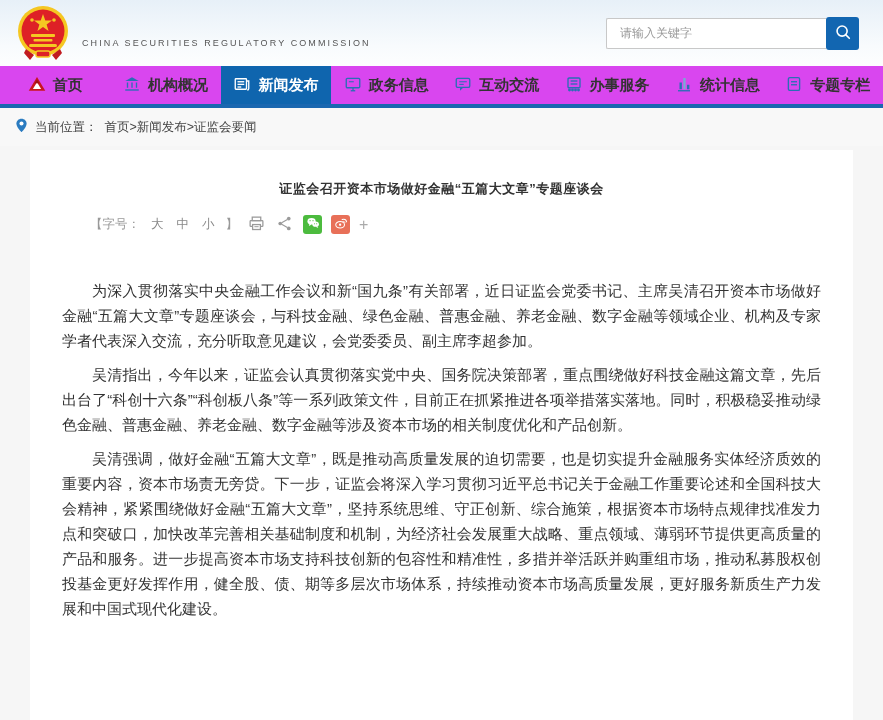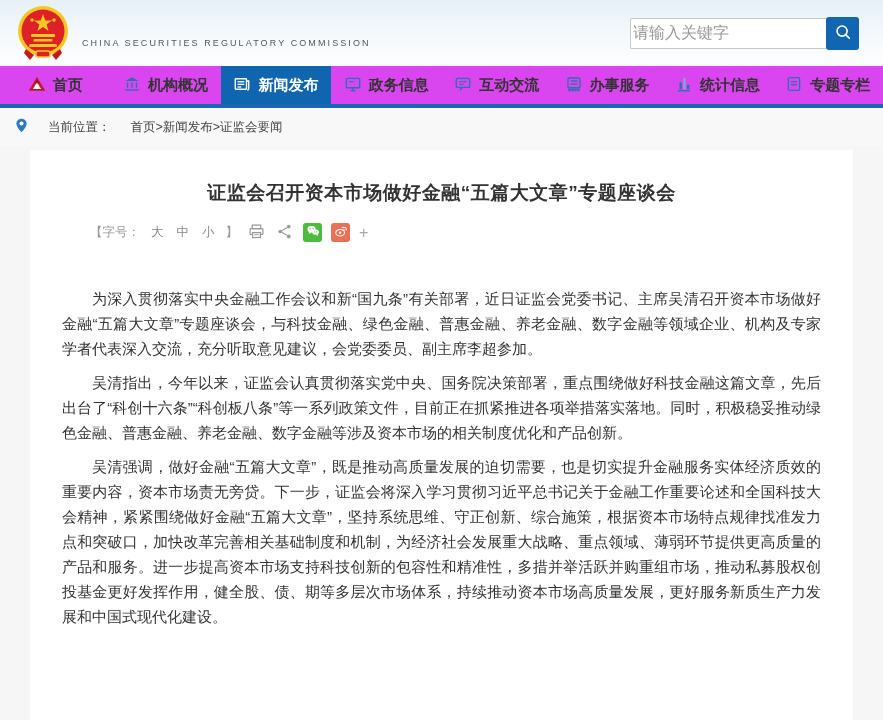--- a/index.html
+++ b/index.html
@@ -7,42 +7,42 @@
     font-family:"Liberation Sans","DejaVu Sans",sans-serif; }
 
   
   .header { height:66px; background:linear-gradient(180deg,#e7f0f8 0%,#f8fbfd 70%,#fdfefe 100%);
     display:flex; align-items:center; padding:0 16px; }
   .emblem { width:54px; height:56px; flex:0 0 auto; }
   .title-block { margin-left:12px; }
   .site-title { font-size:23px; font-weight:bold; color:#1c1c1c; letter-spacing:1.5px; }
   .site-subtitle { font-size:9px; color:#555; letter-spacing:2.1px; margin-top:20px;text-align:right; }
   .search { margin-left:auto; display:flex; align-items:center; margin-right:8px; }
-  .search input { width:196px; height:31px; border:1px solid #c8c8c8; border-right:none;
-    background:#fff; padding:0 2px; font-size:16px; color:#333; outline:none;
+  .search input { width:220px; height:31px; border:1px solid #c8c8c8; border-right:none;
+    background:#fff; padding:0 13px; font-size:12px; color:#333; outline:none;
     border-radius:2px 0 0 2px; font-family:inherit; }
   .search input::placeholder { color:#999; }
   .search-btn { width:33px; height:33px; background:#1266b1; border:none; cursor:pointer;
     display:flex; align-items:center; justify-content:center; border-radius:3px; }
 
   
   .nav { height:42px; background:#d946ef; display:flex; border-bottom:4px solid #1a67b0; }
   .nav-item { flex:1; display:flex; align-items:center; justify-content:center; gap:7px;
     font-size:15px; font-weight:bold; color:#333; cursor:pointer; white-space:nowrap; }
   .nav-item.active { background:#0f65ae; color:#fff; }
   .nav-item svg { width:18px; height:18px; flex:0 0 auto; }
 
   
-  .breadcrumb { height:38px; display:flex; align-items:center; padding:0 15px; gap:20px;
+  .breadcrumb { height:38px; display:flex; align-items:center; padding:0 15px; gap:7px;
     font-size:12.5px; color:#444; background:#f8f8f8; }
   .crumb-path { cursor:pointer; }
 
   
   .card { margin:4px 30px 0; background:#fff; height:672px; padding:30px 32px 0; }
-  .article-title { text-align:center; font-size:19px; font-weight:bold; color:#333;
+  .article-title { text-align:center; font-size:13px; font-weight:bold; color:#333;
     letter-spacing:0.5px; }
   .meta { display:flex; justify-content:space-between; align-items:center; margin-top:17px;
     padding-left:28px; font-size:12px; color:#999; }
   .meta-left span { margin-right:4px; }
   .meta-right { display:flex; align-items:center; gap:9px; color:#999; font-size:12.5px; }
   .fs-btn { cursor:pointer; color:#888; padding:0 2px; }
   .icon-btn { width:19px; height:19px; display:flex; align-items:center; justify-content:center;
     cursor:pointer; border-radius:3px; }
   .icon-btn.wechat { background:#4cbb3e; }
   .icon-btn.weibo  { background:#e87058; }

